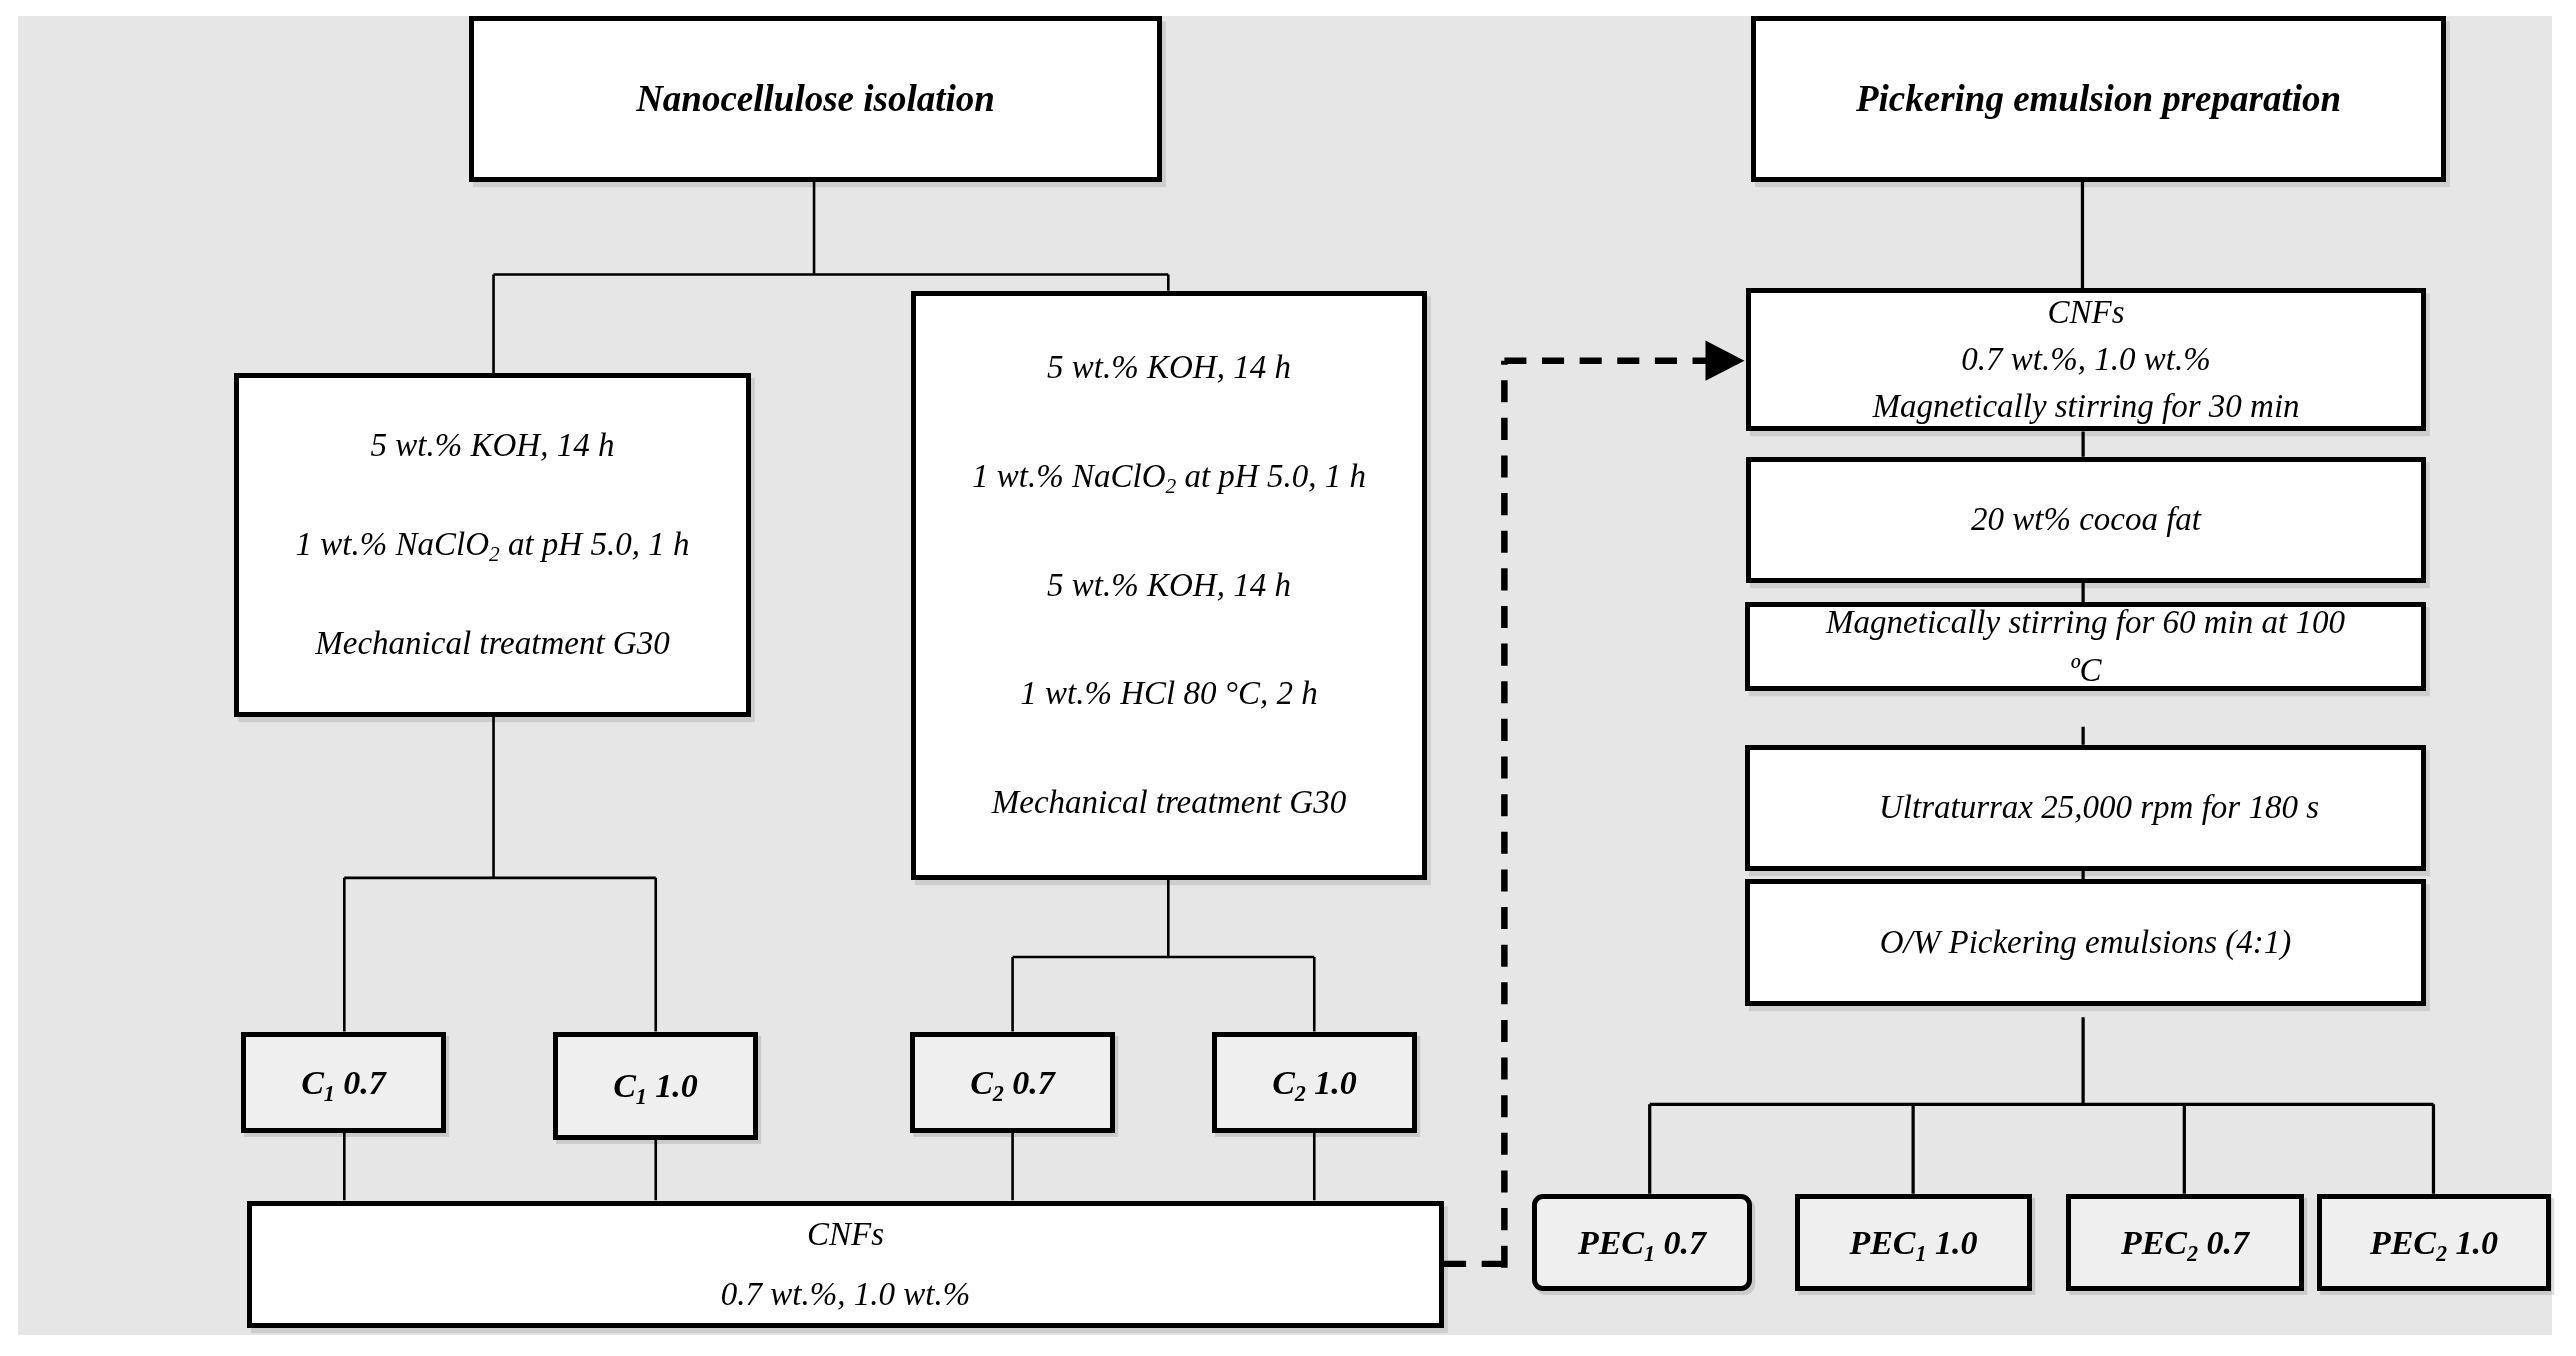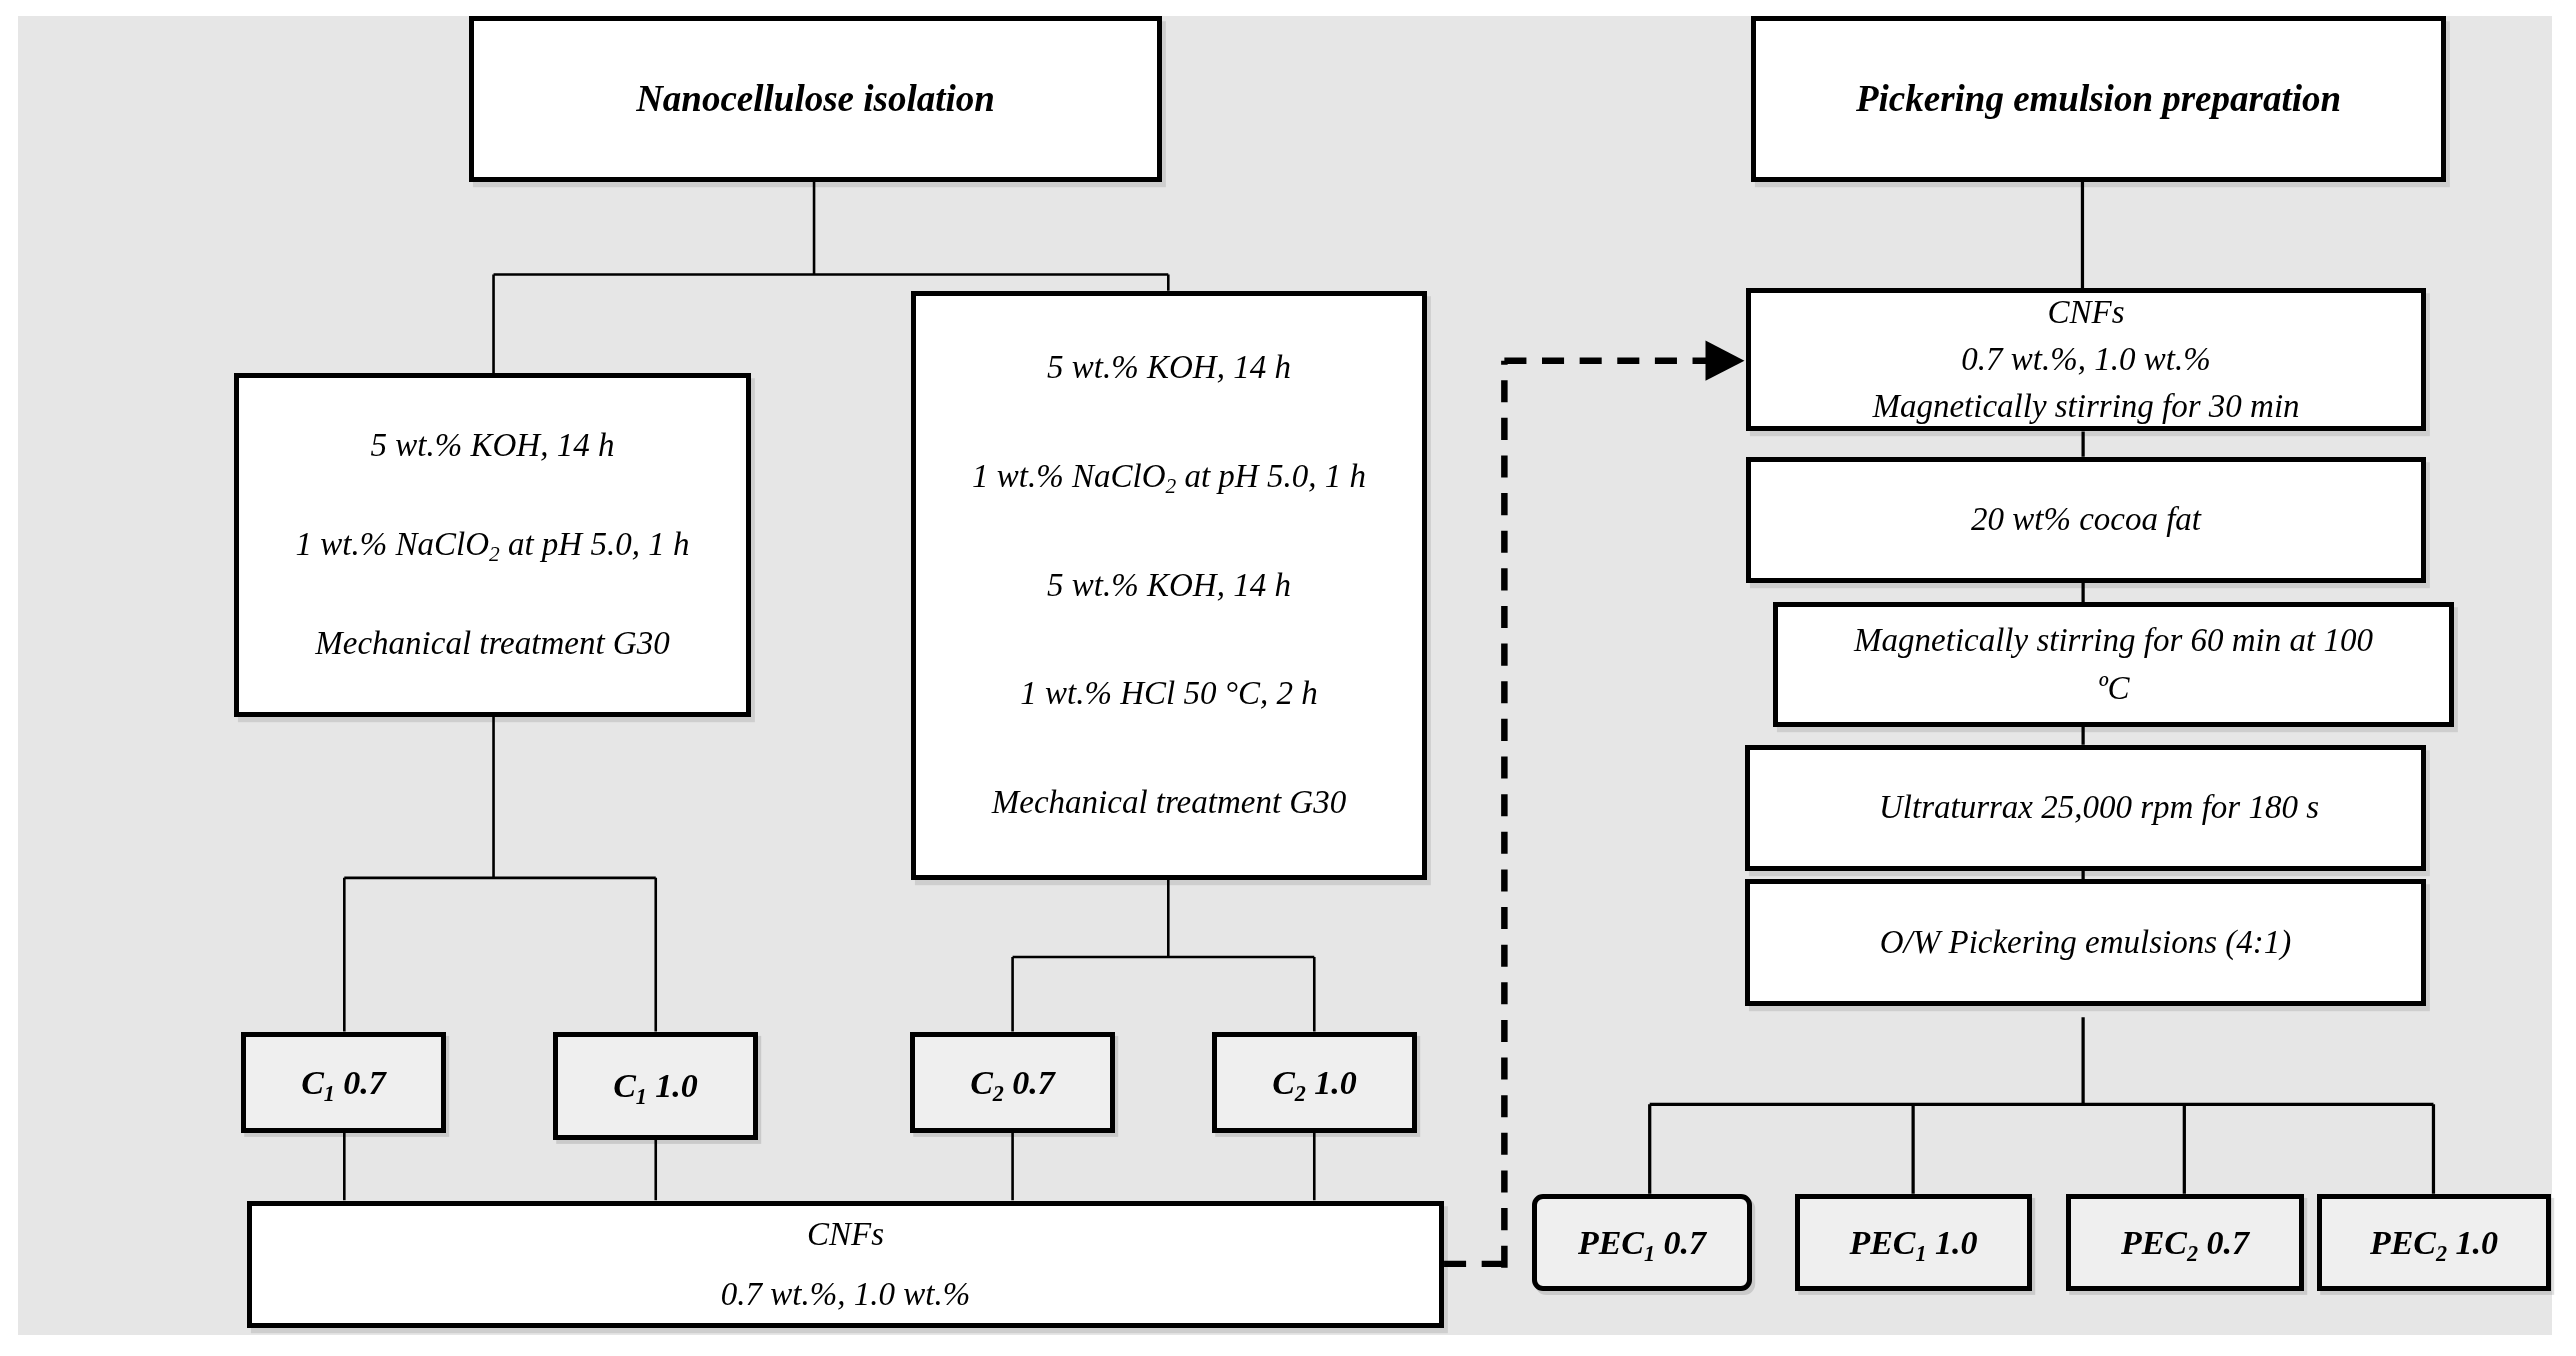--- a/index.html
+++ b/index.html
@@ -71,21 +71,21 @@
 <div class="box route-box" style="left:234px;top:373px;width:517px;height:344px;">
   <span class="line">5 wt.% KOH, 14 h</span>
   <span class="line">1 wt.% NaClO<sub>2</sub> at pH 5.0, 1 h</span>
   <span class="line">Mechanical treatment G30</span>
 </div>
 
 <div class="box route-box" style="left:911px;top:291px;width:516px;height:589px;">
   <span class="line">5 wt.% KOH, 14 h</span>
   <span class="line">1 wt.% NaClO<sub>2</sub> at pH 5.0, 1 h</span>
   <span class="line">5 wt.% KOH, 14 h</span>
-  <span class="line">1 wt.% HCl 50 °C, 2 h</span>
+  <span class="line">1 wt.% HCl 80 °C, 2 h</span>
   <span class="line">Mechanical treatment G30</span>
 </div>
 
 <div class="box sample-box" style="left:241px;top:1032px;width:205px;height:101px;">
   <span class="line">C<sub>1</sub> 0.7</span>
 </div>
 <div class="box sample-box" style="left:553px;top:1032px;width:205px;height:108px;">
   <span class="line">C<sub>1</sub> 1.0</span>
 </div>
 <div class="box sample-box" style="left:910px;top:1032px;width:205px;height:101px;">
@@ -107,21 +107,21 @@
 <div class="box r1-box" style="left:1746px;top:288px;width:680px;height:143px;">
   <span class="line">CNFs</span>
   <span class="line">0.7 wt.%, 1.0 wt.%</span>
   <span class="line">Magnetically stirring for 30 min</span>
 </div>
 
 <div class="box" style="left:1746px;top:457px;width:680px;height:126px;">
   <span class="line">20 wt% cocoa fat</span>
 </div>
 
-<div class="box r3-box" style="left:1745px;top:602px;width:681px;height:125px;margin-left:28px;">
+<div class="box r3-box" style="left:1745px;top:602px;width:681px;height:89px;">
   <span class="line">Magnetically stirring for 60 min at 100</span>
   <span class="line">ºC</span>
 </div>
 
 <div class="box" style="left:1745px;top:745px;width:681px;height:126px;padding-left:27px;">
   <span class="line">Ultraturrax 25,000 rpm for 180 s</span>
 </div>
 
 <div class="box r5-box" style="left:1745px;top:879px;width:681px;height:127px;">
   <span class="line">O/W Pickering emulsions (4:1)</span>

